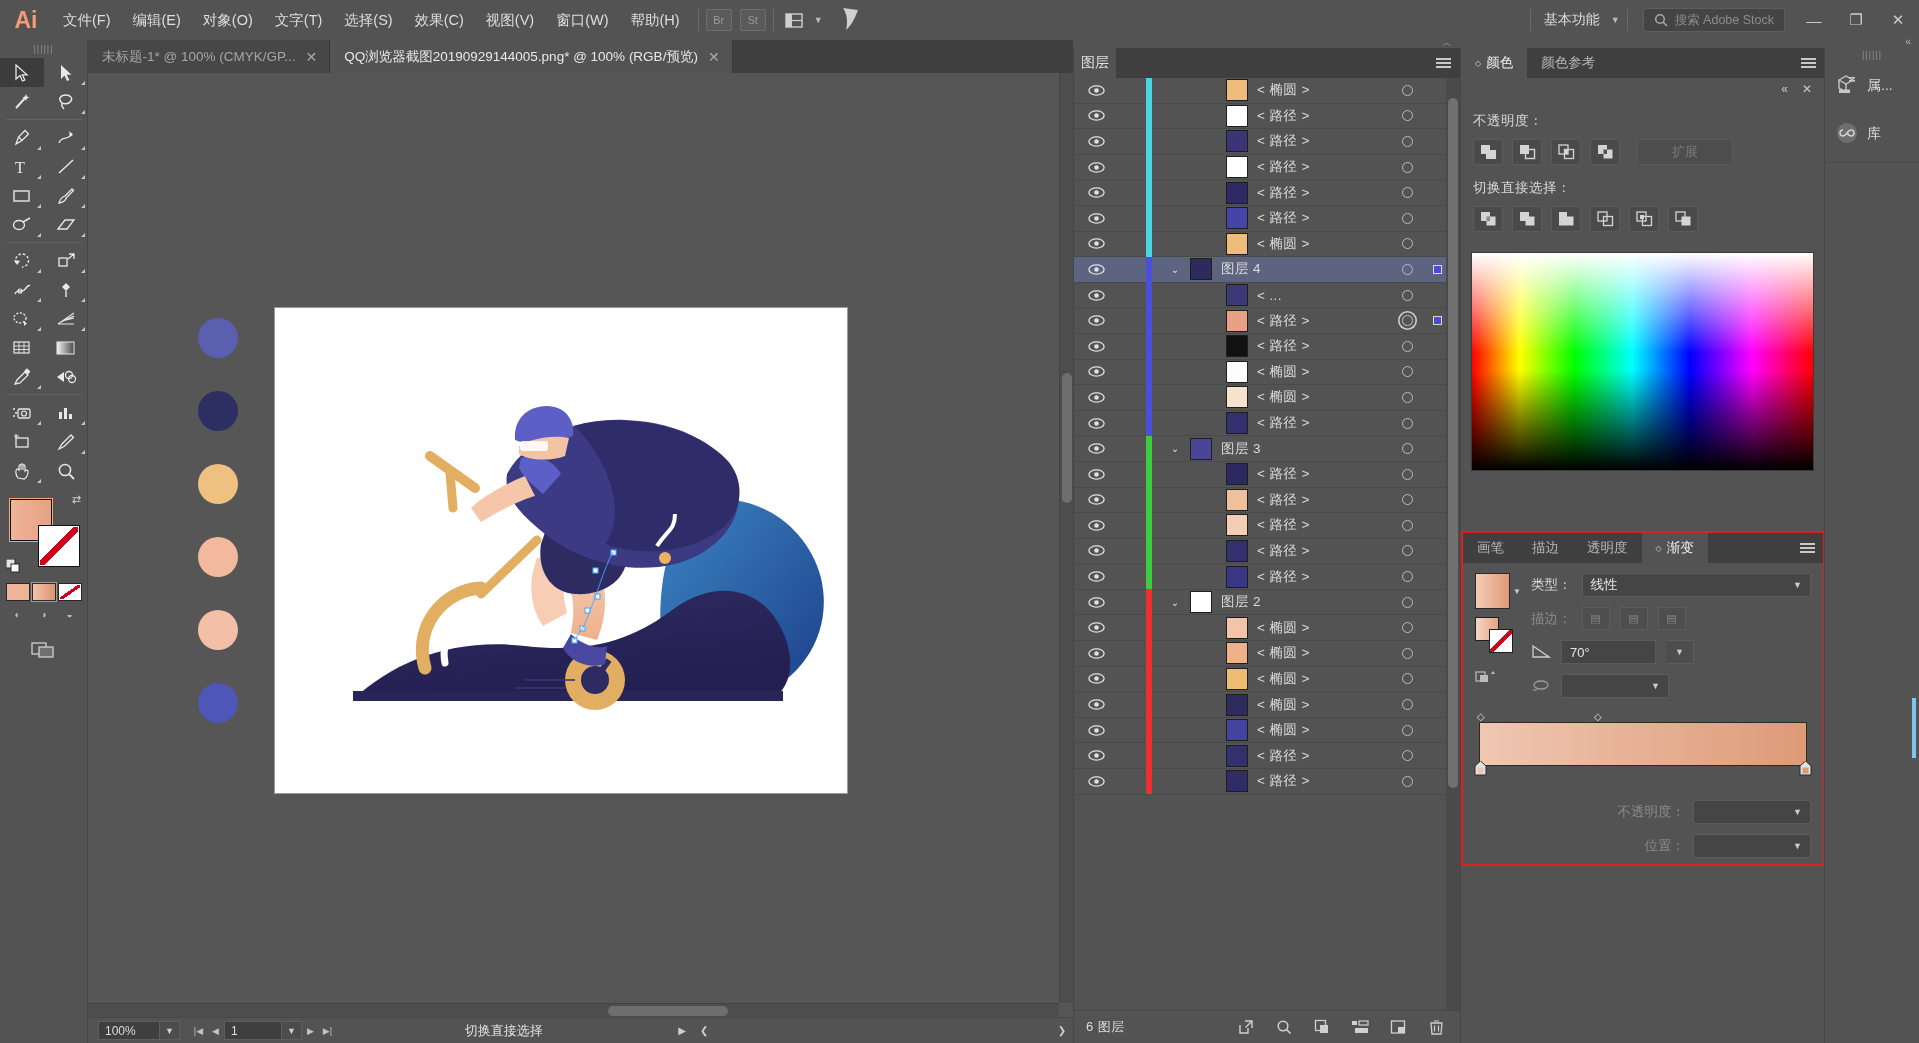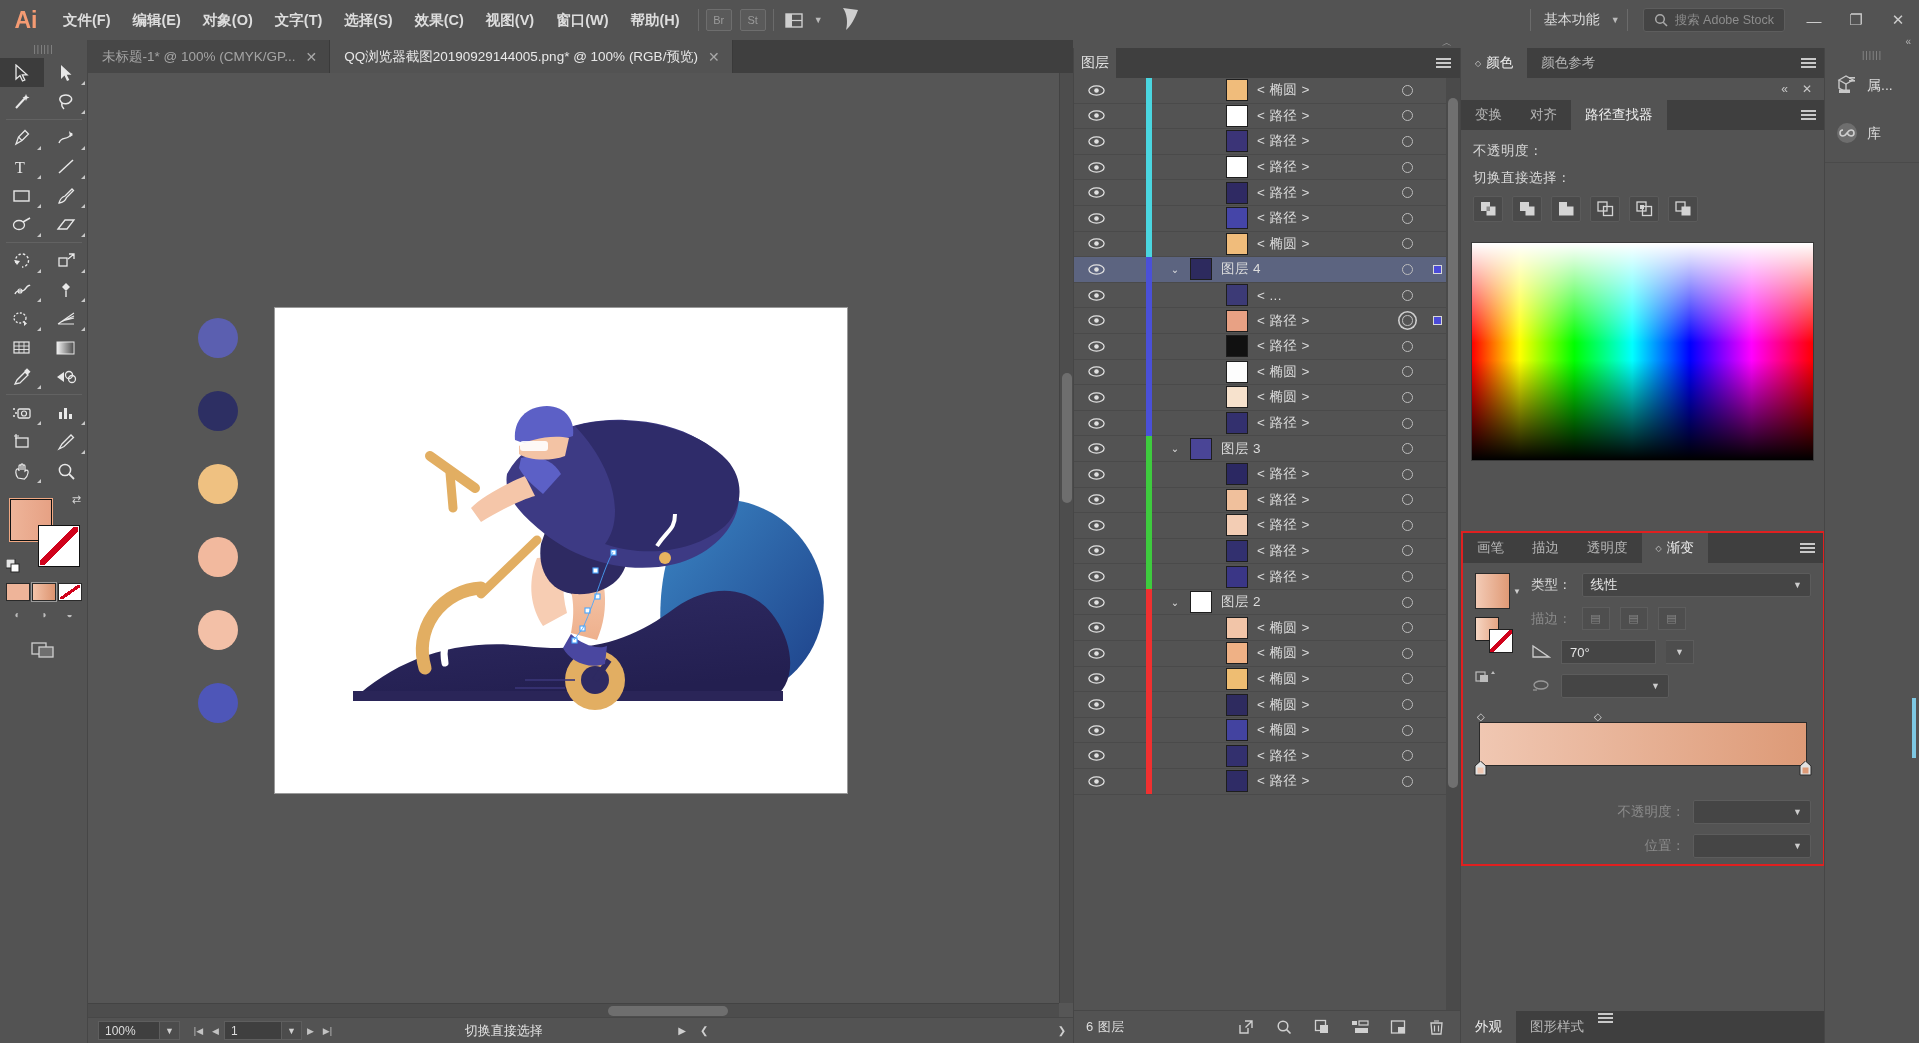--- a/index.html
+++ b/index.html
@@ -8,21 +8,21 @@
     background:#535353;
     font-family:"Liberation Sans","DejaVu Sans",sans-serif;
     font-size:13px; color:#d0d0d0;
     -webkit-font-smoothing:antialiased;
   }
   #app{position:relative;width:1919px;height:1043px;}
 
   
   .menubar{position:absolute;left:0;top:0;width:1919px;height:40px;background:#535353;display:flex;align-items:center;}
   .ai-logo{width:52px;height:40px;display:flex;align-items:center;justify-content:center;color:#f59b73;font-size:23px;font-weight:bold;letter-spacing:0px;}
-  .menu-item{padding:0 11px;height:40px;line-height:40px;font-size:14.5px;color:#ddd;white-space:nowrap;cursor:default;font-weight:bold;}
+  .menu-item{padding:0 11px;height:40px;line-height:40px;font-size:14.5px;color:#ddd;white-space:nowrap;cursor:default;}
   .mb-sep{width:1px;height:22px;background:#6b6b6b;margin:0 7px;}
   .sq-btn{width:26px;height:22px;border:1px solid #6e6e6e;border-radius:2px;display:flex;align-items:center;justify-content:center;font-size:11px;color:#9a9a9a;background:#5a5a5a;}
   .mb-right{margin-left:auto;display:flex;align-items:center;height:40px;}
   .ws-name{font-size:14px;color:#ddd;padding:0 6px;}
   .chev{font-size:9px;color:#bbb;margin-left:5px;}
   .stock-search{display:flex;align-items:center;gap:7px;background:#444;border:1px solid #5d5d5d;border-radius:3px;height:24px;padding:0 10px;color:#8d8d8d;font-size:12.5px;margin:0 8px;}
   .win-btn{width:42px;height:40px;display:flex;align-items:center;justify-content:center;color:#ccc;font-size:15px;}
 
   
   .toolcol{position:absolute;left:0;top:40px;width:88px;height:1003px;background:#535353;border-right:1px solid #464646;}
@@ -1123,41 +1123,51 @@
             <span></span>
           </div>
         </div>
     </div>
 
     <div class="closerow">
       <span>«</span>
       <span>✕</span>
     </div>
 
-    <div class="tabrow">
-      <div class="ptab">
-          <span>变换</span>
-        </div>
-      <div class="ptab">
-          <span>对齐</span>
-        </div>
-      <div class="ptab active">
-          <span>路径查找器</span>
-        </div>
-      <div class="pm">
-          <div class="hamburger">
-            <span></span>
-            <span></span>
-            <span></span>
-          </div>
-        </div>
-    </div>
 
     <div class="pfbody">
       <div class="pf-label">不透明度：</div>
+      <div class="pf-row">
+        <div class="pfbtn">
+            <svg width="17" height="16" viewBox="0 0 17 16">
+              <path d="M1 1 L10 1 L10 6 L16 6 L16 15 L6 15 L6 10 L1 10 Z" fill="#d4d4d4"></path>
+            </svg>
+          </div>
+        <div class="pfbtn">
+            <svg width="17" height="16" viewBox="0 0 17 16">
+              <rect x="1" y="1" width="9" height="9" fill="#d4d4d4"></rect>
+              <rect x="6.5" y="5.5" width="9" height="9" fill="none" stroke="#d4d4d4" stroke-width="1.4"></rect>
+            </svg>
+          </div>
+        <div class="pfbtn">
+            <svg width="17" height="16" viewBox="0 0 17 16">
+              <rect x="1" y="1" width="9" height="9" fill="none" stroke="#d4d4d4" stroke-width="1.3"></rect>
+              <rect x="6.5" y="5.5" width="9" height="9" fill="none" stroke="#d4d4d4" stroke-width="1.3"></rect>
+              <rect x="6.5" y="5.5" width="3.5" height="4.5" fill="#d4d4d4"></rect>
+            </svg>
+          </div>
+        <div class="pfbtn">
+            <svg width="17" height="16" viewBox="0 0 17 16">
+              <rect x="1" y="1" width="9" height="9" fill="#d4d4d4"></rect>
+              <rect x="6.5" y="5.5" width="9" height="9" fill="#d4d4d4"></rect>
+              <rect x="6.5" y="5.5" width="3.5" height="4.5" fill="#535353"></rect>
+            </svg>
+          </div>
+        <div class="pf-expand">扩展</div>
+      </div>
       <div class="pf-label">切换直接选择：</div>
       <div class="pf-row" style="margin-bottom:4px">
         <div class="pfbtn">
             <svg width="17" height="16" viewBox="0 0 17 16">
               <rect x="1" y="1" width="9" height="9" fill="#d4d4d4"></rect>
               <rect x="6.5" y="5.5" width="9" height="9" fill="#d4d4d4"></rect>
               <rect x="6.5" y="5.5" width="3.5" height="4.5" fill="#8a8a8a"></rect>
             </svg>
           </div>
         <div class="pfbtn">
@@ -1310,35 +1320,20 @@
         </div>
         <div class="grow" style="justify-content:flex-end;gap:8px;">
           <span class="glabel dim">位置：</span>
           <div class="gselect dim" style="max-width:118px">
               <span class="cv">▼</span>
             </div>
         </div>
       </div>
     </div>
 
-    <div class="appearancebar">
-      <div class="ptab active">
-          <span>外观</span>
-        </div>
-      <div class="ptab">
-          <span>图形样式</span>
-        </div>
-      <div class="pm">
-          <div class="hamburger">
-            <span></span>
-            <span></span>
-            <span></span>
-          </div>
-        </div>
-    </div>
   </div>
 
   <div class="dock">
     <div class="dock-collapse">«</div>
     <div class="dockgrip">||||||</div>
     <div class="dockitem">
       <span>
         <svg width="24" height="24" viewBox="0 0 24 24">
             <path d="M4 7 L11 3 L18 7 L11 11 Z" fill="none" stroke="#c8c8c8" stroke-width="1.4"></path>
             <path d="M4 7 L4 15 L11 19 L11 11" fill="none" stroke="#c8c8c8" stroke-width="1.4"></path>

